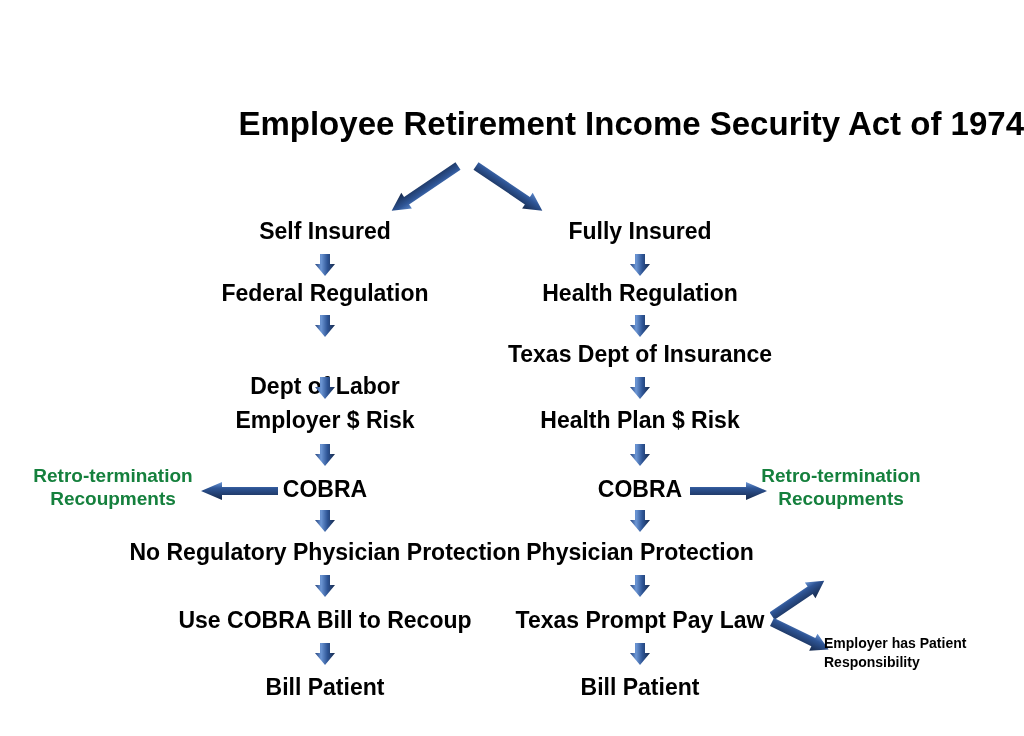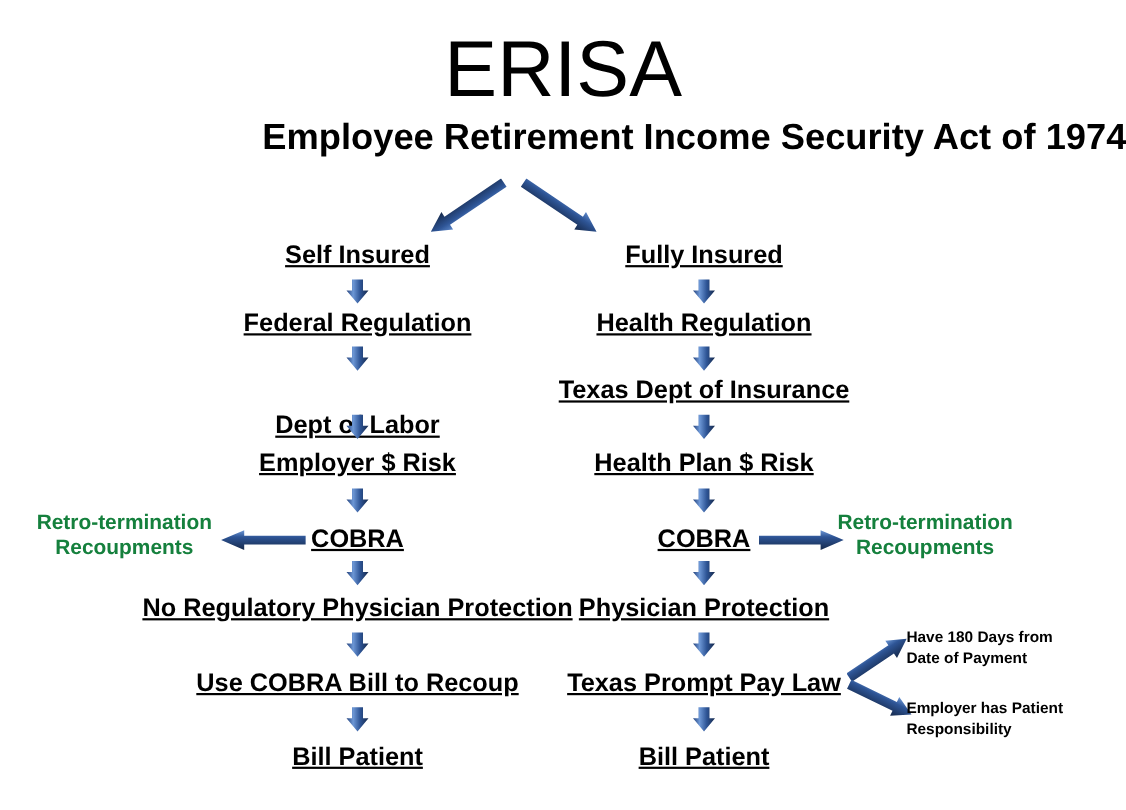--- a/index.html
+++ b/index.html
@@ -48,21 +48,20 @@
   
   .node {
     position: absolute;
     text-align: center;
     font-size: 23px;
     line-height: 26px;
     font-weight: bold;
     color: #000000;
     white-space: nowrap;
     transform: translate(-50%, -50%);
-    text-decoration: underline;
   }
   .side-label {
     position: absolute;
     text-align: center;
     font-size: 19px;
     line-height: 23px;
     font-weight: bold;
     color: #15803d;
     transform: translate(-50%, -50%);
   }
@@ -84,21 +83,20 @@
 
   .arrow-down {
     transform: translate(-50%, -50%);
   }
 </style>
 </head>
 <body>
 
 <div id="canvas">
 
-  <div class="title-main">ERISA</div>
   <div class="title-sub">Employee Retirement Income Security Act of 1974</div>
 
   <div class="arrow" style="left:458px; top:166px;">
     <svg width="90" height="90" viewBox="0 0 90 90" style="position:absolute; left:-80px; top:-4px;">
       <defs>
         <linearGradient id="gDiagL" x1="0" y1="0" x2="0" y2="1">
           <stop offset="0%" stop-color="#5B86C8"></stop>
           <stop offset="38%" stop-color="#2E5596"></stop>
           <stop offset="100%" stop-color="#16294B"></stop>
         </linearGradient>
@@ -257,24 +255,20 @@
           <stop offset="0%" stop-color="#6E98D6"></stop>
           <stop offset="36%" stop-color="#2E5596"></stop>
           <stop offset="100%" stop-color="#16294B"></stop>
         </linearGradient>
       </defs>
       <g transform="translate(2,44) rotate(-34)">
         <polygon points="0,-4.5 46,-4.5 46,-9.5 63,0 46,9.5 46,4.5 0,4.5" fill="url(#gPPU)"></polygon>
       </g>
     </svg>
   </div>
-  <div class="note-label" style="left:824px; top:570px;">
-    <div>Have 180 Days from</div>
-    <div>Date of Payment</div>
-  </div>
 
   <div class="arrow" style="left:770px; top:622px;">
     <svg width="70" height="60" viewBox="0 0 70 60" style="position:absolute; left:0; top:-4px;">
       <defs>
         <linearGradient id="gPPL" x1="0" y1="0" x2="0" y2="1">
           <stop offset="0%" stop-color="#6E98D6"></stop>
           <stop offset="36%" stop-color="#2E5596"></stop>
           <stop offset="100%" stop-color="#16294B"></stop>
         </linearGradient>
       </defs>

